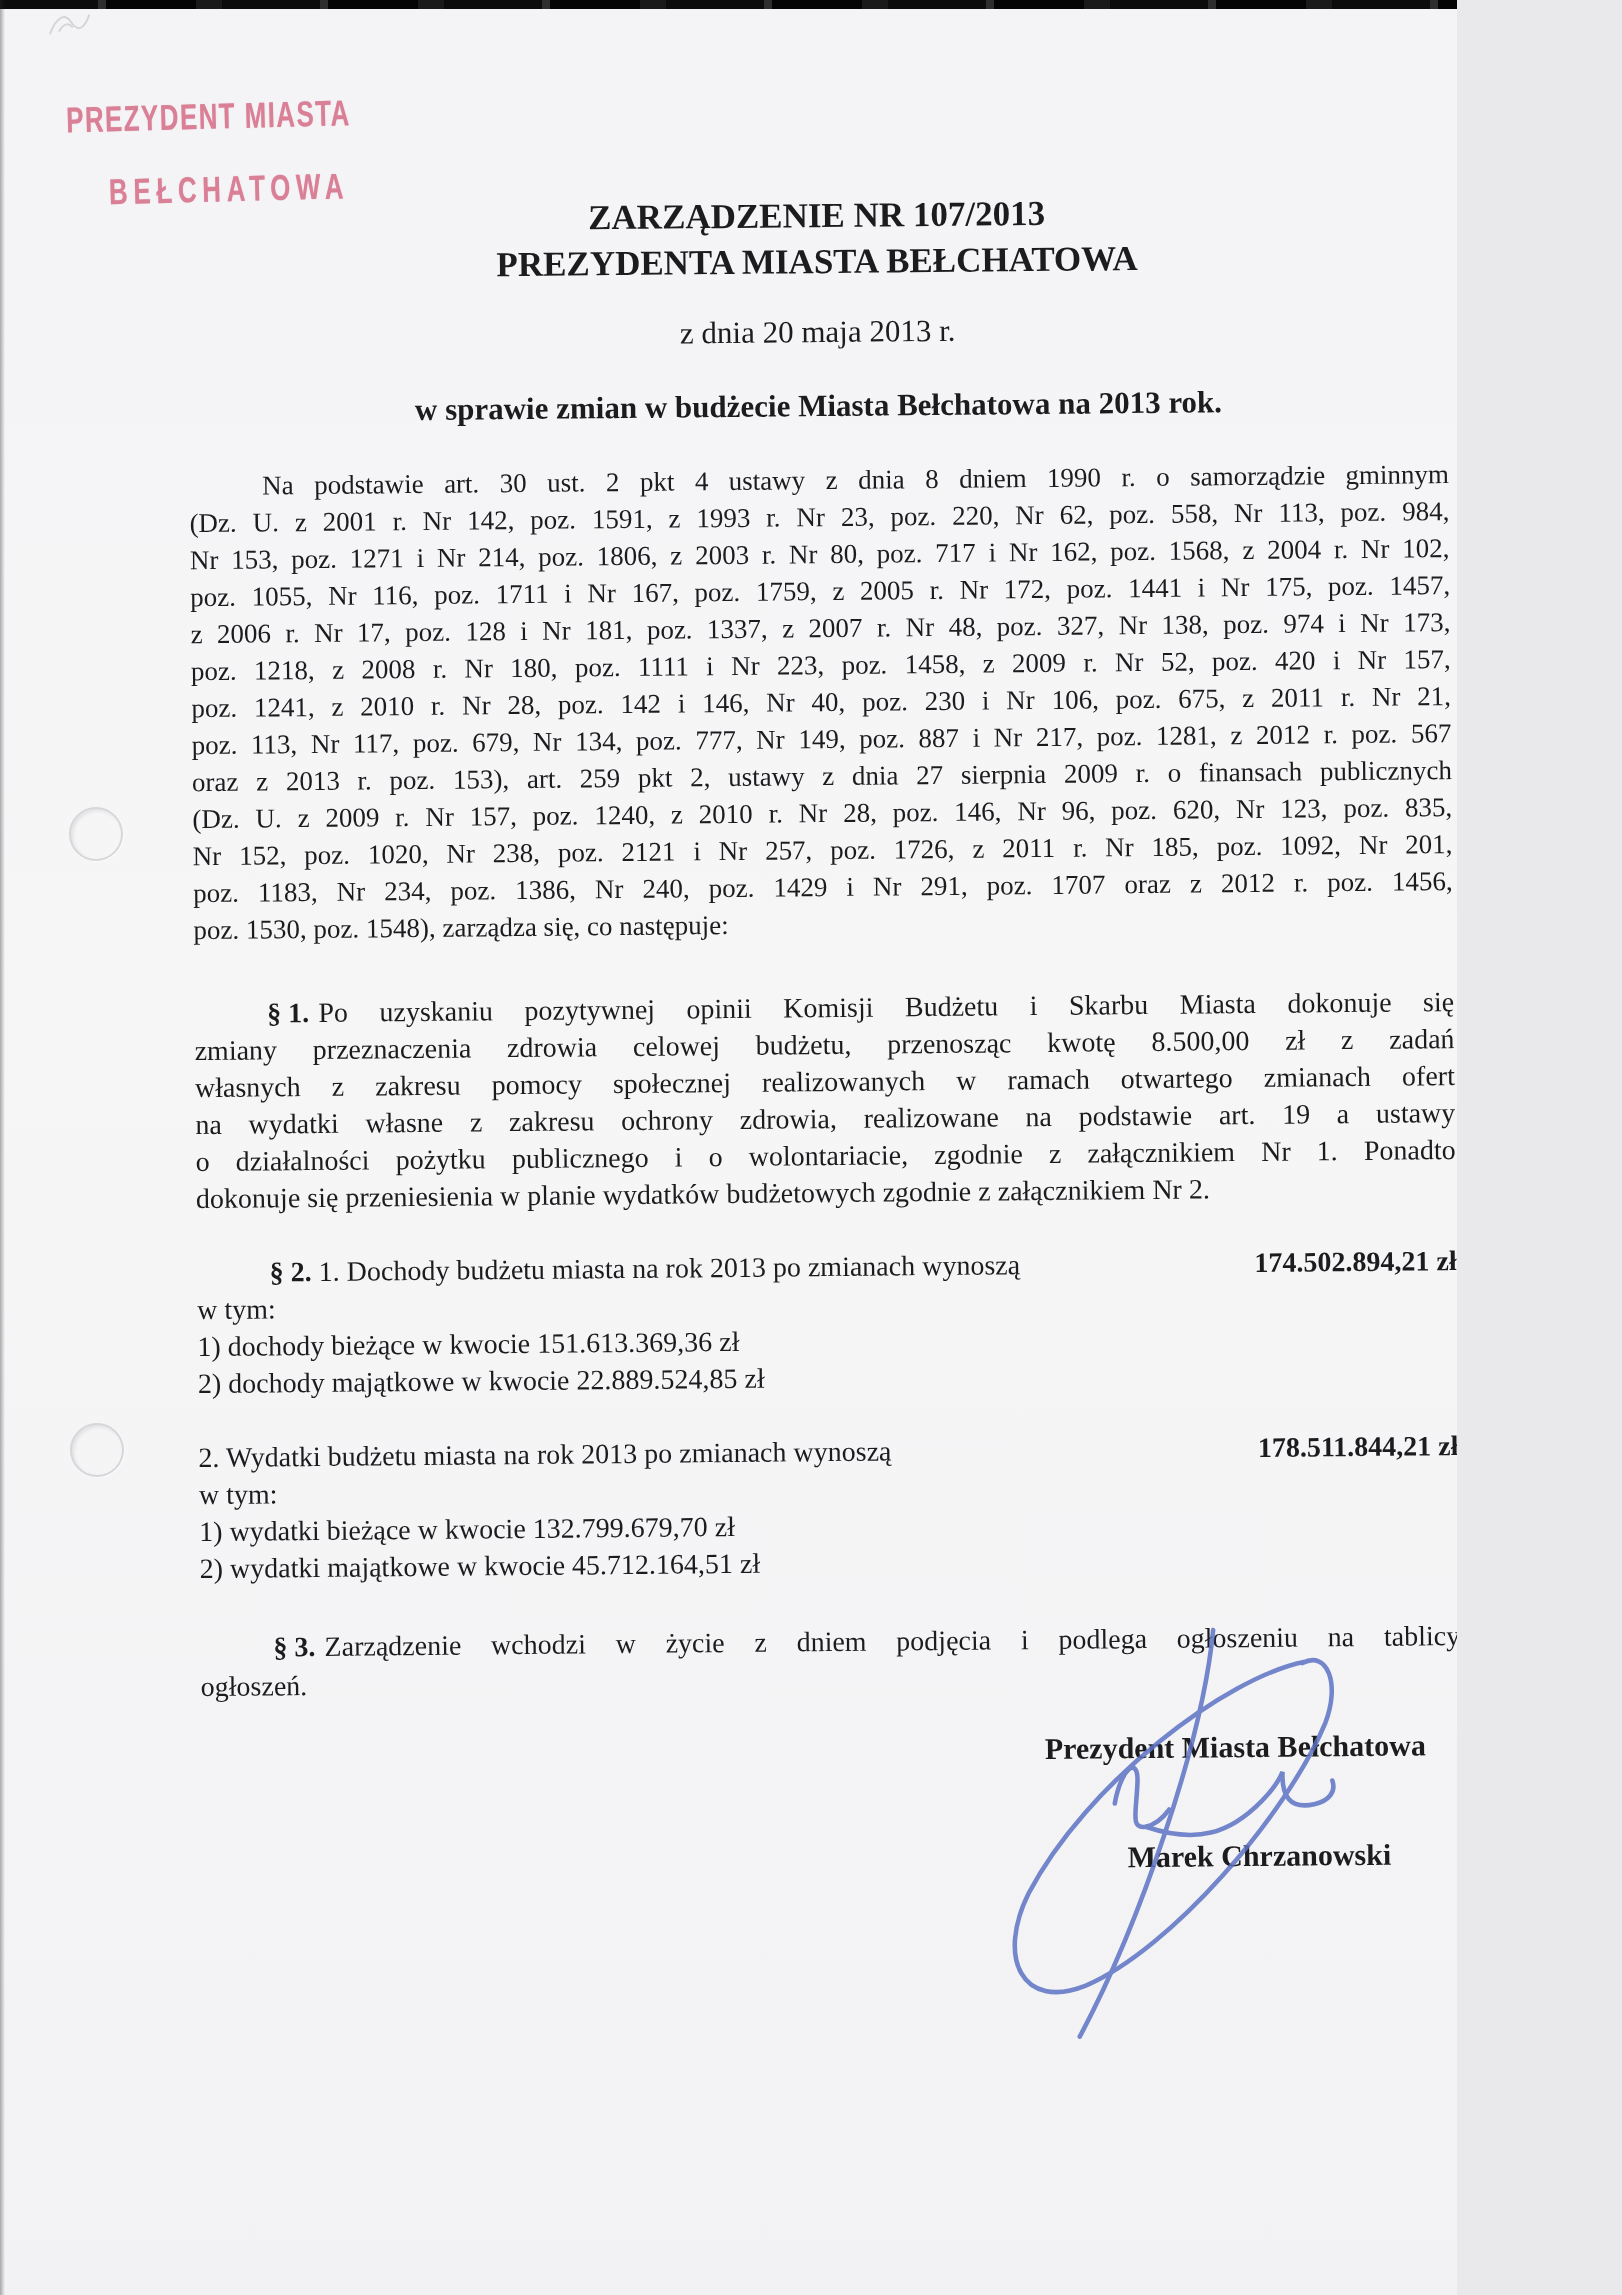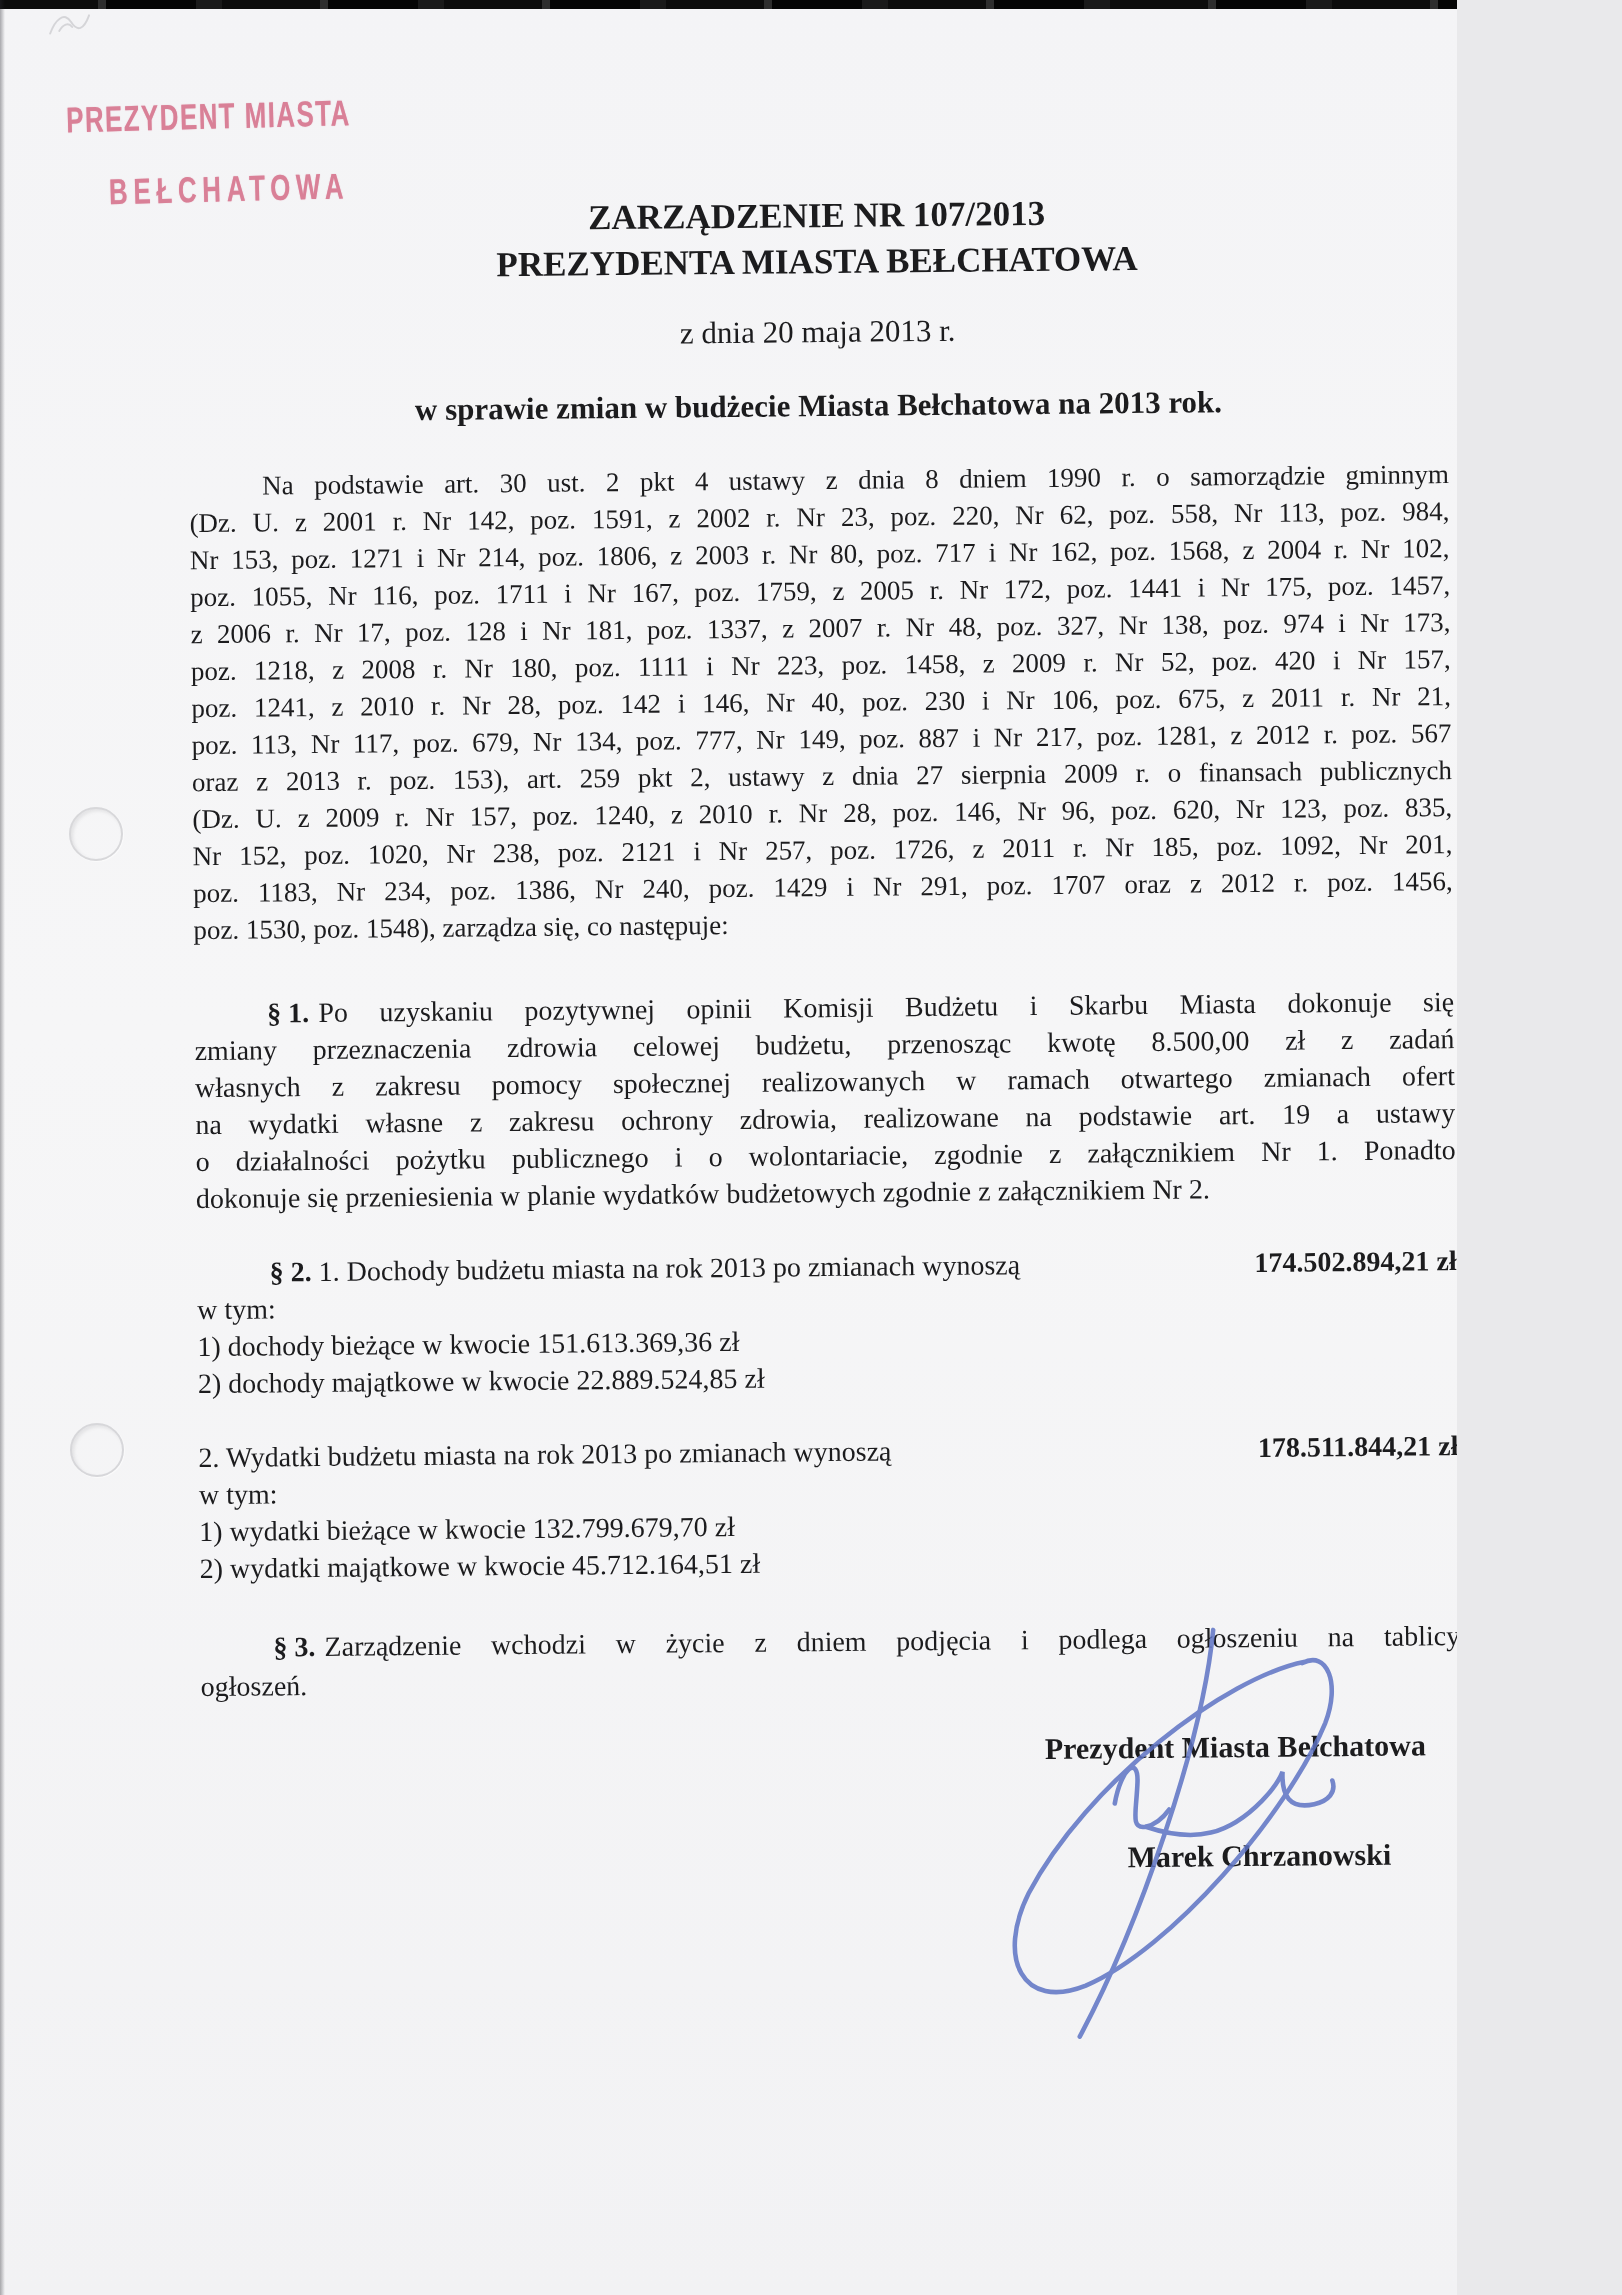--- a/index.html
+++ b/index.html
@@ -128,21 +128,21 @@
             <span>(Dz.</span>
             <span>U.</span>
             <span>z</span>
             <span>2001</span>
             <span>r.</span>
             <span>Nr</span>
             <span>142,</span>
             <span>poz.</span>
             <span>1591,</span>
             <span>z</span>
-            <span>2002</span>
+            <span>1993</span>
             <span>r.</span>
             <span>Nr</span>
             <span>23,</span>
             <span>poz.</span>
             <span>220,</span>
             <span>Nr</span>
             <span>62,</span>
             <span>poz.</span>
             <span>558,</span>
             <span>Nr</span>

